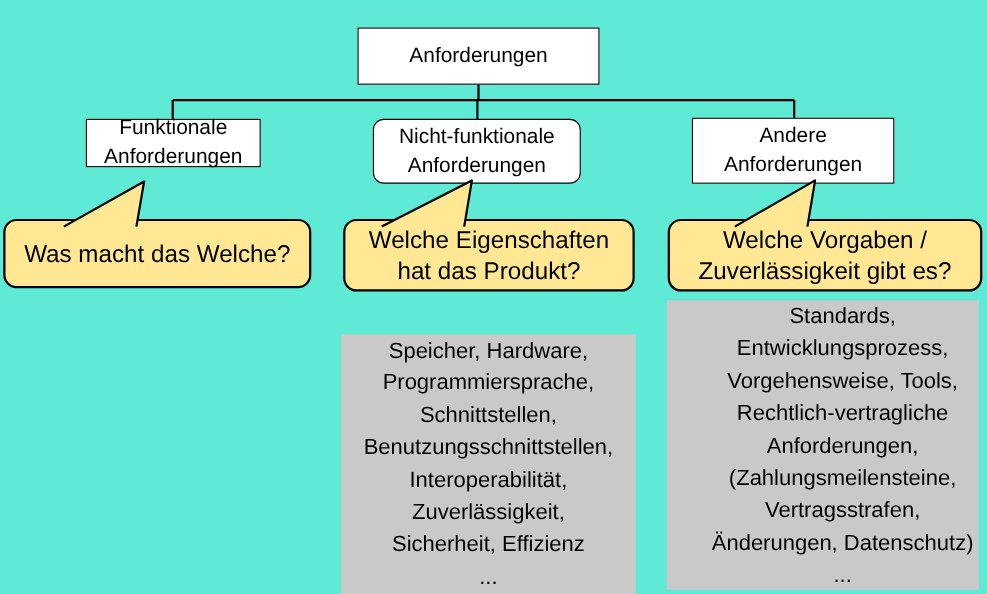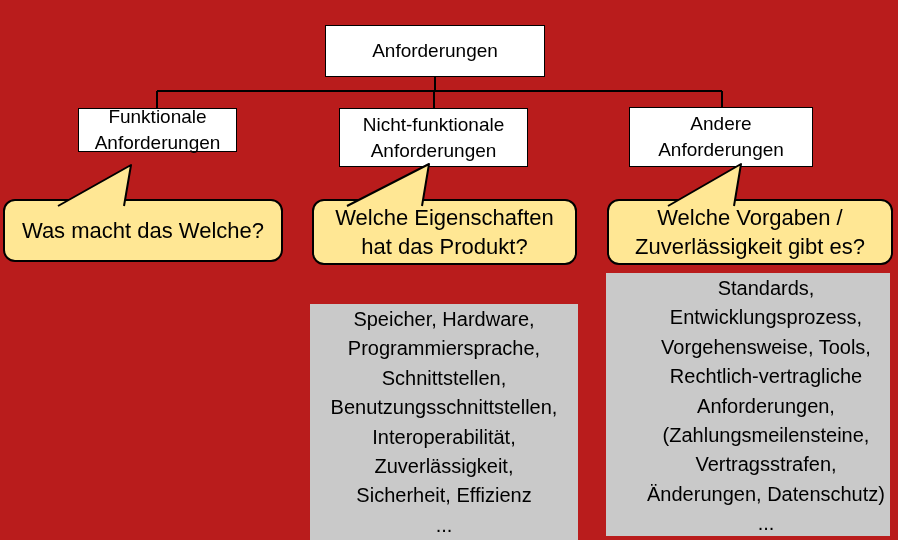--- a/index.html
+++ b/index.html
@@ -1,20 +1,20 @@
 <!DOCTYPE html>
 <html><head>
 <meta charset="utf-8">
 <style>
   html, body { margin: 0; padding: 0; background: #ffffff; }
   #canvas {
     position: relative;
     width: 898px;
     height: 540px;
-    background: #b91c1c;
+    background: #5eead4;
     font-family: "Liberation Sans", sans-serif;
     color: #000000;
     overflow: hidden;
   }
   .abs { position: absolute; box-sizing: border-box; }
   .tree-box {
     background: #ffffff;
     border: 1.5px solid #000000;
     display: flex;
     align-items: center;
@@ -54,21 +54,21 @@
 </head>
 <body>
 
 <div id="canvas">
 
   <div class="abs tree-box" style="left:325px; top:25px; width:220px; height:52px;">Anforderungen</div>
 
   <div class="abs tree-box" style="left:78px; top:108px; width:159px; height:44px;">Funktionale
 Anforderungen</div>
 
-  <div class="abs tree-box" style="left:339px; top:108px; width:189px; height:59px;">Nicht-funktionale
+  <div class="abs tree-box" style="left:339px; top:108px; width:189px; height:59px;border-radius:10px;">Nicht-funktionale
 Anforderungen</div>
 
   <div class="abs tree-box" style="left:629px; top:107px; width:184px; height:60px;">Andere
 Anforderungen</div>
 
   <div class="abs callout" style="left:3px; top:199px; width:280px; height:63px;">Was macht das Welche?</div>
 
   <div class="abs callout" style="left:312px; top:199px; width:265px; height:66px;">Welche Eigenschaften
 hat das Produkt?</div>
 

